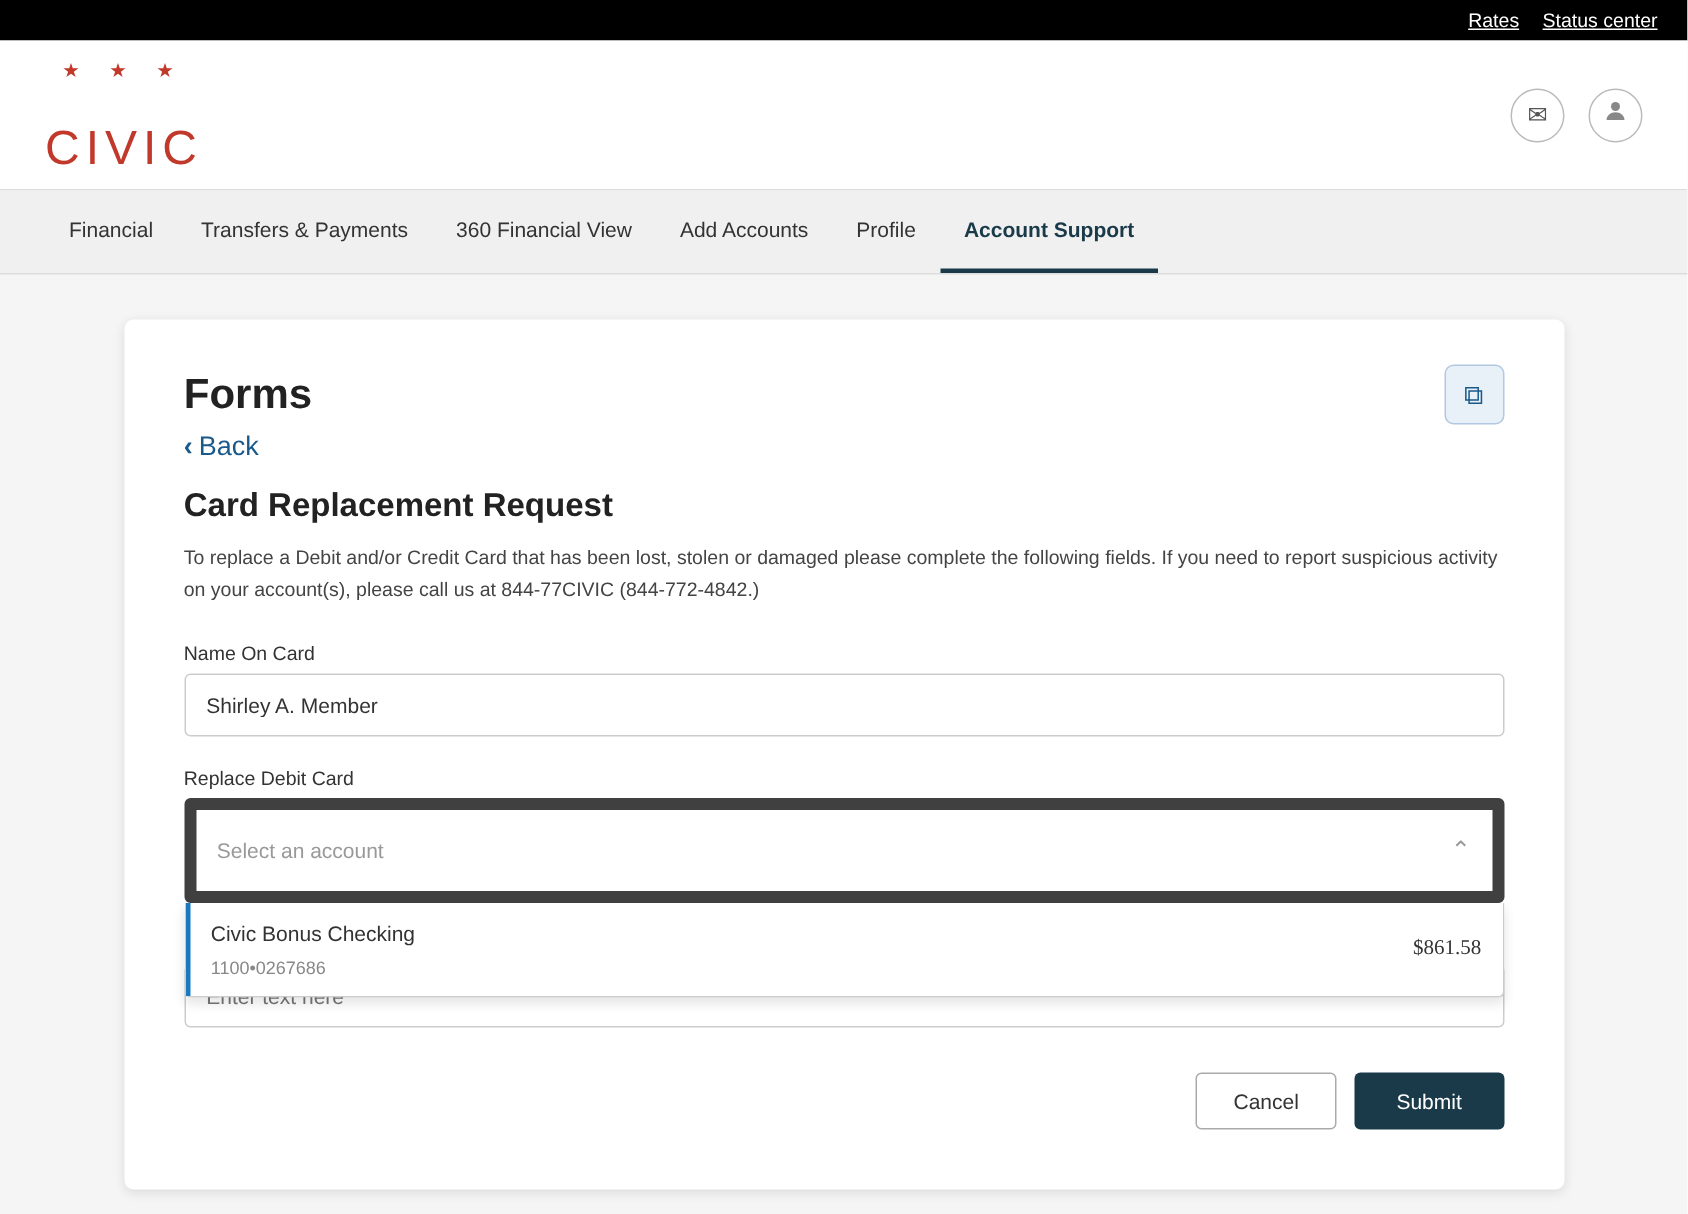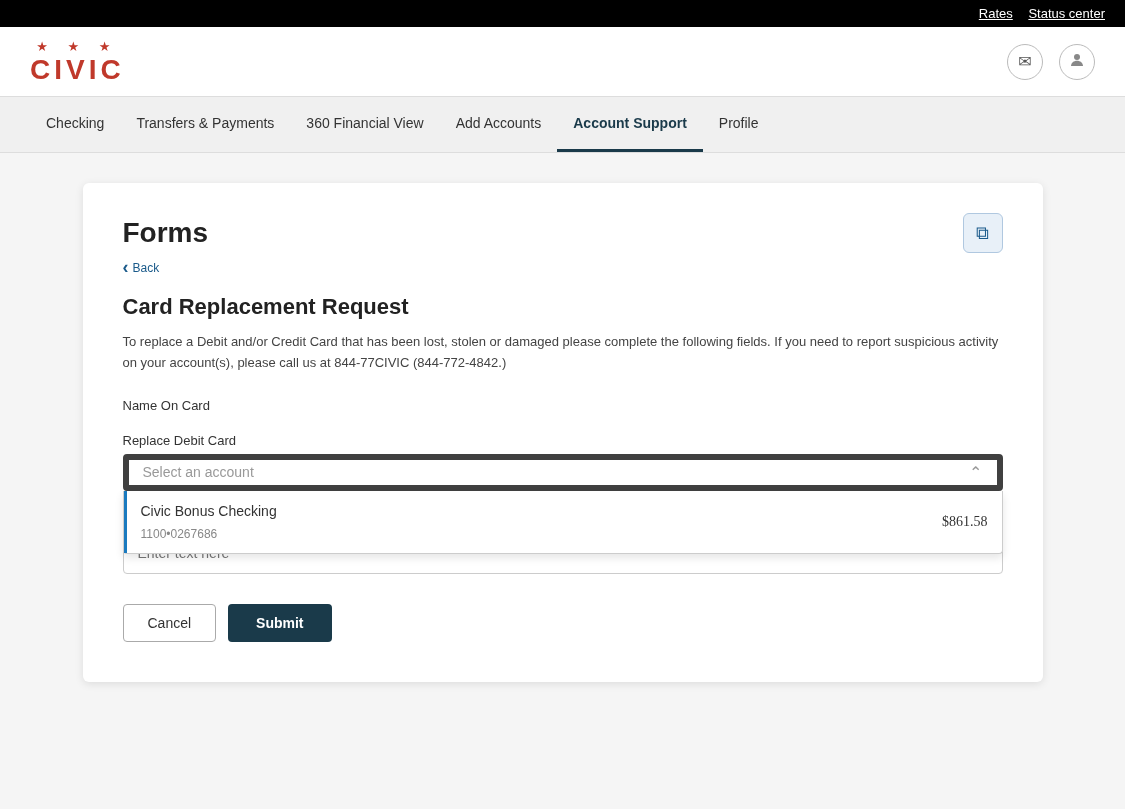--- a/index.html
+++ b/index.html
@@ -28,26 +28,27 @@
       justify-content: space-between;
       padding: 12px 30px;
       border-bottom: 1px solid #ddd;
     }
     .logo {
       display: flex;
       flex-direction: column;
       align-items: center;
     }
     .logo-text {
-      font-size: 28px;
-      font-weight: bold;
+      font-size: 32px;
+      font-weight: normal;
       color: #c0392b;
       letter-spacing: 4px;
       line-height: 1;
       position: relative;
+      margin-top: 26px;
     }
     .logo-stars {
       color: #c0392b;
       font-size: 13px;
       letter-spacing: 8px;
       margin-bottom: 2px;
     }
     .header-icons {
       display: flex;
       gap: 16px;
@@ -122,21 +123,21 @@
       display: flex;
       align-items: center;
       justify-content: center;
       color: #1a5a8a;
       font-size: 18px;
     }
 
     
     .back-link {
       color: #1a5a8a;
-      font-size: 12px;
+      font-size: 18px;
       cursor: pointer;
       display: inline-flex;
       align-items: center;
       gap: 4px;
       margin-bottom: 16px;
       text-decoration: none;
       justify-content: flex-end;
     }
 
     
@@ -172,22 +173,22 @@
       color: #333;
       outline: none;
     }
 
     
     .select-wrapper {
       position: relative;
     }
     .select-btn {
       width: 100%;
-      padding: 3px 14px;
-      border: 6px solid #404040;
+      padding: 17px 14px;
+      border: 8px solid #404040;
       border-radius: 4px;
       font-size: 14px;
       color: #999;
       background: white;
       cursor: pointer;
       text-align: left;
       display: flex;
       justify-content: space-between;
       align-items: center;
     }
@@ -213,41 +214,41 @@
       gap: 31px;
     }
     .dropdown-item-info { display: flex; flex-direction: column; }
     .dropdown-item-name { font-size: 14px; color: #333; font-weight: 500; }
     .dropdown-item-acct { font-size: 12px; color: #888; margin-top: 8px; }
     .dropdown-item-balance { font-size: 14px; color: #333; font-weight: 500; font-family: Liberation Serif, serif; }
 
     
     .form-actions {
       display: flex;
-      justify-content: flex-start;
+      justify-content: flex-end;
       gap: 12px;
       margin-top: 30px;
     }
     .btn-cancel {
       padding: 10px 24px;
       border: 1px solid #aaa;
       border-radius: 4px;
       background: white;
       font-size: 14px;
       color: #333;
       cursor: pointer;
     }
     .btn-submit {
       padding: 10px 28px;
       border: none;
       border-radius: 4px;
       background: #1a3a4a;
       color: white;
       font-size: 14px;
-      font-weight: bold;
+      font-weight: normal;
       cursor: pointer;
     }
 
     
     .chevron-up::before { content: '⌃'; font-size: 16px; }
     .chevron-left::before { content: '‹'; font-size: 18px; font-weight: bold; }
   </style>
 </head>
 <body>
 
@@ -270,26 +271,26 @@
         <svg width="18" height="18" viewBox="0 0 24 24" fill="#888">
             <circle cx="12" cy="8" r="4"></circle>
             <path d="M4 20c0-4 3.6-7 8-7s8 3 8 7"></path>
           </svg>
       </span>
     </button>
   </div>
 </div>
 
 <nav class="nav">
-  <a class="nav-item">Checking</a>
+  <a class="nav-item">Financial</a>
   <a class="nav-item">Transfers &amp; Payments</a>
   <a class="nav-item">360 Financial View</a>
   <a class="nav-item">Add Accounts</a>
+  <a class="nav-item">Profile</a>
   <a class="nav-item active">Account Support</a>
-  <a class="nav-item">Profile</a>
 </nav>
 
 <div class="main-content">
 
   
   <div class="forms-header">
     <h1 class="forms-title">Forms</h1>
     <button class="copy-icon-btn">
       <span>⧉</span>
     </button>
@@ -303,20 +304,21 @@
 
   
   <h2 class="form-section-title">Card Replacement Request</h2>
 
   
   <p class="form-description">To replace a Debit and/or Credit Card that has been lost, stolen or damaged please complete the following fields. If you need to report suspicious activity on your account(s), please call us at 844-77CIVIC (844-772-4842.)</p>
 
   
   <div class="field-group">
     <label class="field-label">Name On Card</label>
+    <input type="text" class="text-input" value="Shirley A. Member" style="">
   </div>
 
   
   <div class="field-group">
     <label class="field-label">Replace Debit Card</label>
     <div class="select-wrapper">
       <button class="select-btn">
         <span>Select an account</span>
         <span class="chevron-up"></span>
       </button>

